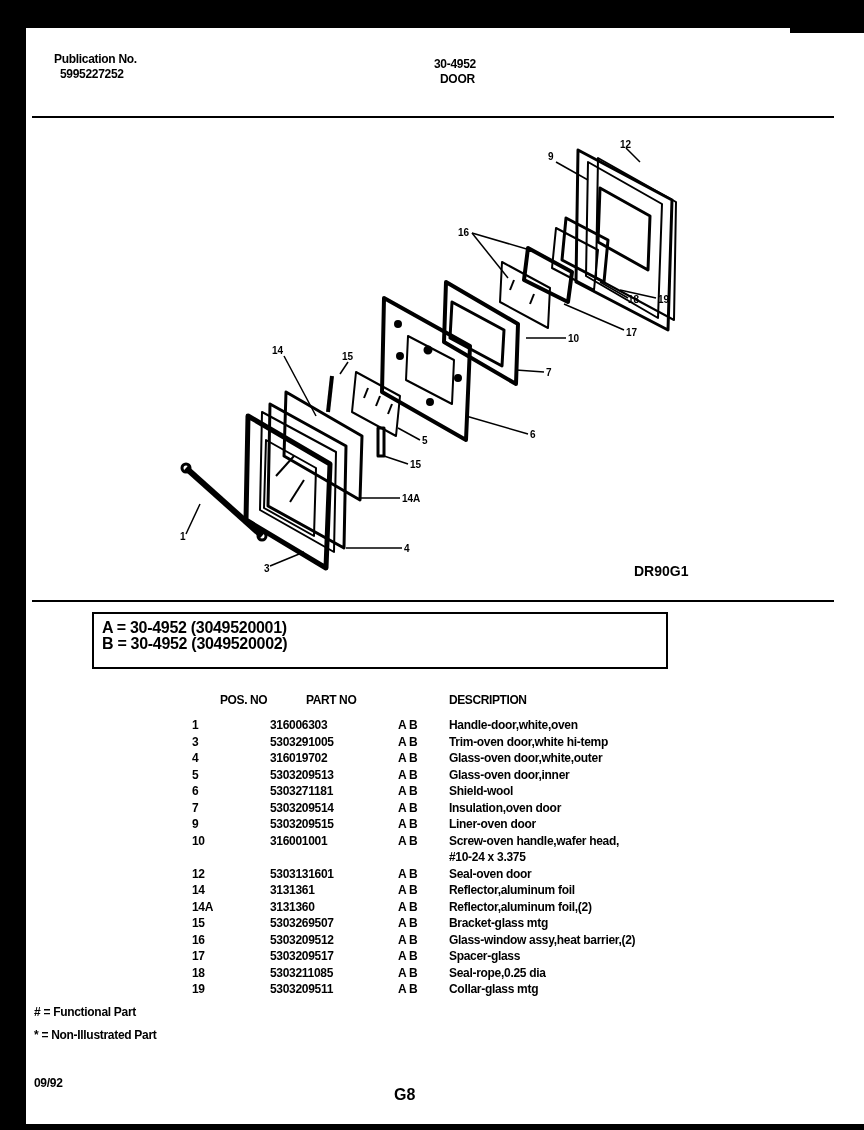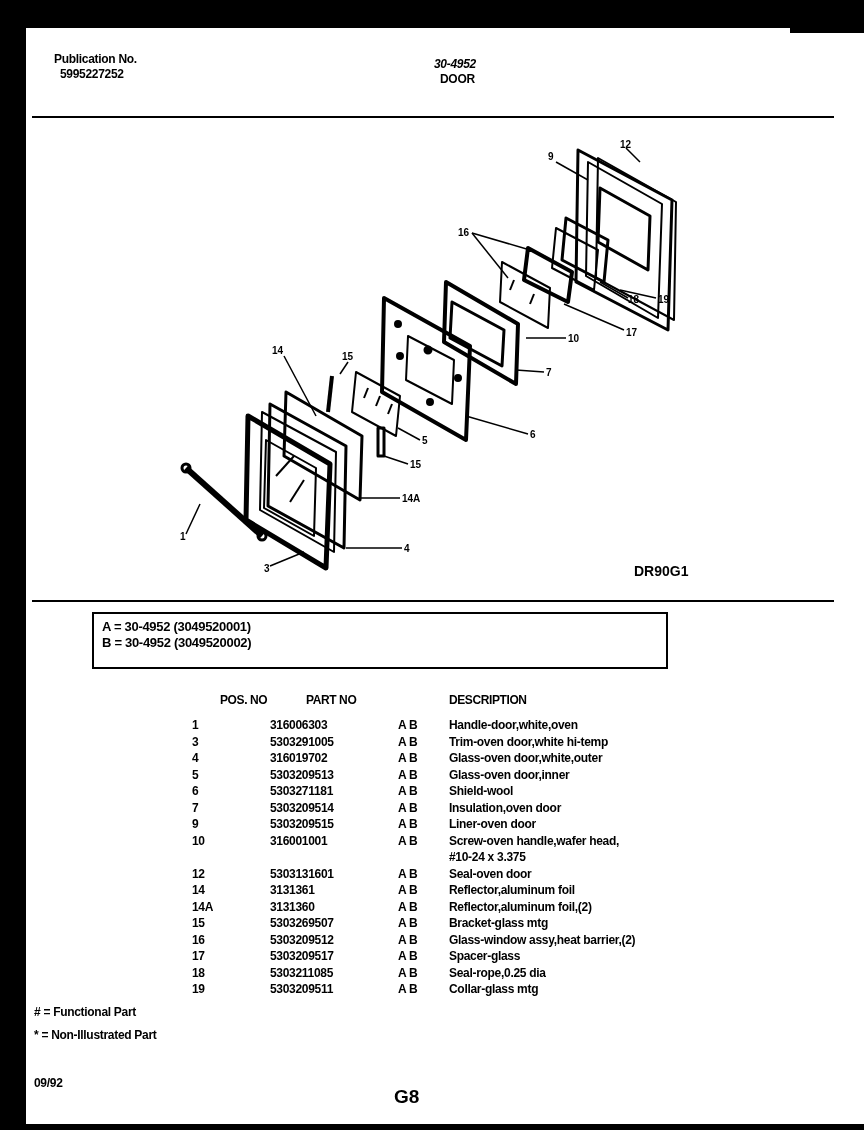--- a/index.html
+++ b/index.html
@@ -16,47 +16,47 @@
   .scan-bottom { position: absolute; left: 0; bottom: 0; width: 864px; height: 6px; background: #000; }
 
   .abs { position: absolute; white-space: nowrap; }
   .hdr { font-size: 12px; letter-spacing: -0.3px; }
   .rule { position: absolute; height: 2px; background: #000; }
 
   .model-box {
     position: absolute; left: 92px; top: 612px; width: 576px; height: 57px;
     border: 2px solid #000; box-sizing: border-box;
   }
-  .model-line { position: absolute; left: 8px; font-size: 13px; letter-spacing: -0.3px; }
+  .model-line { position: absolute; left: 8px; font-size: 16px; letter-spacing: -0.3px; }
 
   .tbl-head { font-size: 12px; letter-spacing: -0.4px; }
   .row { position: absolute; left: 0; height: 16.5px; font-size: 12px; letter-spacing: -0.3px; }
   .c-pos { position: absolute; left: 192px; }
   .c-part { position: absolute; right: 12px; width: 90px; text-align: left; }
   .c-part-wrap { position: absolute; left: 282px; width: 90px; }
   .c-ab { position: absolute; left: 398px; }
   .c-desc { position: absolute; left: 449px; }
 
   .legend { font-size: 12px; letter-spacing: -0.3px; }
-  .pageno { font-size: 19px; }
+  .pageno { font-size: 16px; }
   .diagram { position: absolute; left: 160px; top: 130px; width: 540px; height: 460px; }
   .callout { font-family: "Liberation Sans", sans-serif; font-size: 10px; font-weight: bold; }
 </style>
 </head>
 <body>
 
 <div class="scan-top"></div>
 <div class="scan-top-right"></div>
 <div class="scan-left"></div>
 <div class="scan-left-2"></div>
 <div class="scan-bottom"></div>
 
 <div class="abs hdr" style="left:54px; top:52px;">Publication No.</div>
 <div class="abs hdr" style="left:60px; top:67px;">5995227252</div>
-<div class="abs hdr" style="left:434px; top:57px;font-style:italic;">30-4952</div>
+<div class="abs hdr" style="left:434px; top:57px;">30-4952</div>
 <div class="abs hdr" style="left:440px; top:72px;">DOOR</div>
 
 <div class="rule" style="left:32px; top:116px; width:802px;"></div>
 
 <svg class="diagram" viewBox="160 130 540 460" xmlns="http://www.w3.org/2000/svg">
   <g fill="none" stroke="#000" stroke-width="3" stroke-linejoin="round">
 
     <polygon points="578,150 672,200 668,330 576,282"></polygon>
     <polygon points="588,162 662,204 658,318 586,276" stroke-width="2"></polygon>
 

